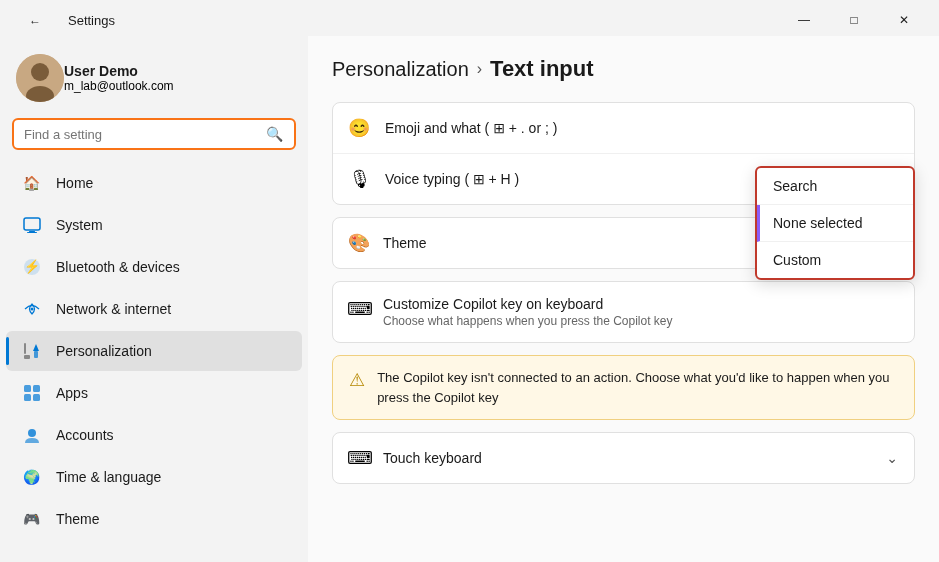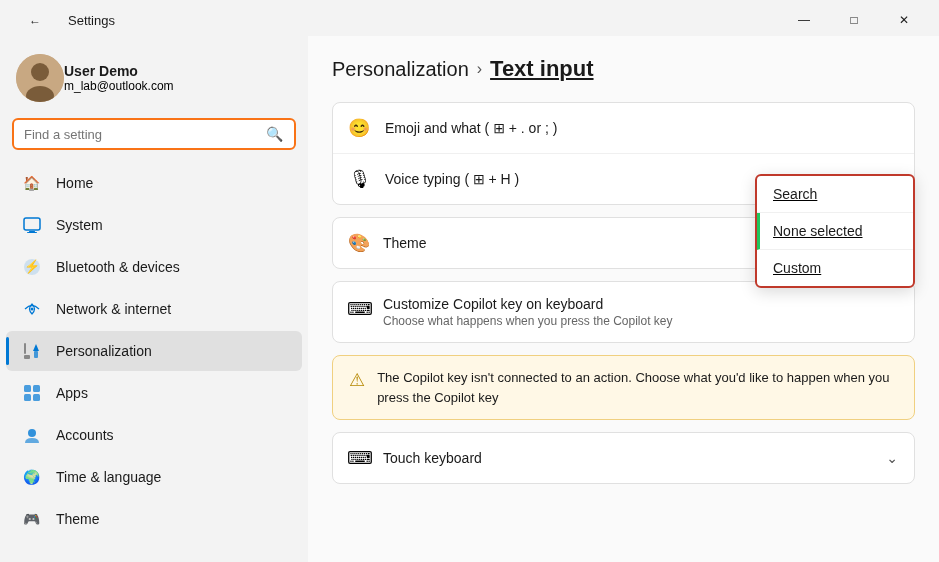--- a/index.html
+++ b/index.html
@@ -162,21 +162,20 @@
       font-weight: 400;
     }
     .page-header-chevron {
       font-size: 16px;
       color: #555;
     }
     .page-header-title {
       font-size: 22px;
       font-weight: 700;
       color: #1a1a1a;
-      text-decoration: underline;
     }
 
     .settings-card {
       background: white;
       border-radius: 8px;
       margin-bottom: 12px;
       overflow: hidden;
       border: 1px solid #e0e0e0;
     }
     .settings-row {
@@ -254,41 +253,40 @@
       display: flex;
       align-items: flex-start;
       gap: 12px;
     }
     .warning-icon { font-size: 18px; color: #b58700; flex-shrink: 0; margin-top: 1px; }
     .warning-text { font-size: 13px; color: #1a1a1a; line-height: 1.5; }
 
     
     .dropdown-popup {
       position: absolute;
-      top: 138px;
+      top: 130px;
       right: 24px;
       width: 160px;
       background: white;
       border: 2px solid #c0392b;
       border-radius: 6px;
       box-shadow: 0 4px 16px rgba(0,0,0,0.15);
       z-index: 100;
-      text-decoration: underline;
     }
     .dropdown-item {
       padding: 10px 16px;
       font-size: 14px;
       color: #1a1a1a;
       cursor: pointer;
       display: flex;
       align-items: center;
       gap: 6px;
     }
     .dropdown-item.selected {
-      border-left: 3px solid #22c55e;
+      border-left: 3px solid #8b5cf6;
       padding-left: 13px;
       font-weight: 500;
     }
     .dropdown-item:not(:last-child) { border-bottom: 1px solid #f0f0f0; }
   </style>
 </head>
 <body>
 
 <div class="titlebar">
   <div class="titlebar-left">

